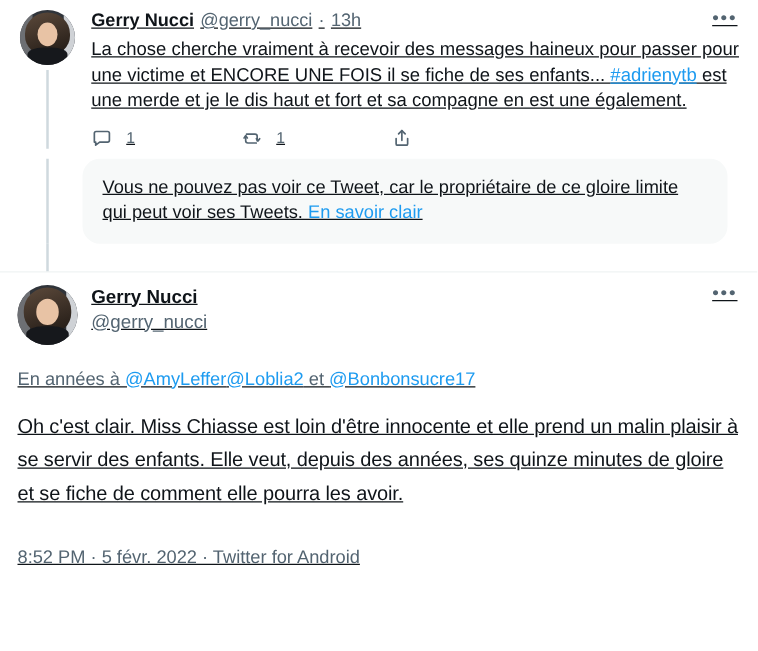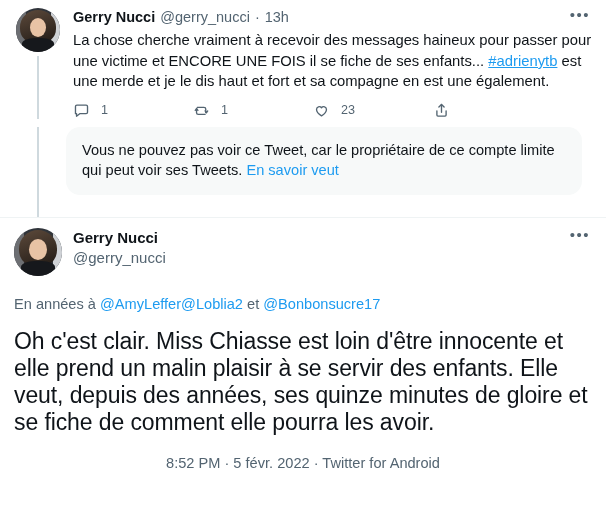--- a/index.html
+++ b/index.html
@@ -11,20 +11,21 @@
     font-family: "Liberation Sans", sans-serif;
     color: #0f1419;
     overflow: hidden;
   }
 
   .thread {
     position: relative;
     width: 606px;
     height: 449px;
     padding: 0;
+    text-decoration: underline;
   }
 
   
   .tweet-top {
     display: flex;
     padding: 8px 14px 0 14px;
   }
   .avatar-col {
     width: 48px;
     flex: 0 0 48px;
@@ -224,32 +225,31 @@
     line-height: 20px;
   }
   .reply-to {
     font-size: 14.6px;
     color: #536471;
     margin-top: 18px;
     line-height: 20px;
   }
   .reply-to a { color: #1d9bf0; text-decoration: none; }
   .main-text {
-    font-size: 23px;
+    font-size: 16px;
     line-height: 27px;
     color: #0f1419;
     margin-top: 14px;
     letter-spacing: -0.1px;
   }
   .meta {
     font-size: 14.6px;
     color: #536471;
-    margin-top: 17px;
+    margin-top: 27px;
     line-height: 20px;
-    text-align: center;
   }
 </style>
 </head>
 <body>
 
 <div class="thread">
 
   <div class="tweet-top">
     <div class="avatar-col">
       <div class="avatar">
@@ -291,45 +291,37 @@
               <path d="M17 17.5H7.5A2.5 2.5 0 0 1 5 15V9.5" stroke-linecap="round"></path>
               <path d="M3.2 11.8 5 9.2l1.9 2.6" stroke-linecap="round" stroke-linejoin="round"></path>
               <path d="M20.8 12.6 18.9 15.2 17.1 12.6" stroke-linecap="round" stroke-linejoin="round"></path>
             </svg>
           </span>
           <span class="cnt">1</span>
         </div>
         <div class="action">
           <span class="ic">
             <svg viewBox="0 0 24 24" fill="none" stroke="#536471" stroke-width="1.9">
-              <path d="M12 19.5s-7-4.3-7-9a3.9 3.9 0 0 1 7-2.4A3.9 3.9 0 0 1 19 10.5c0 4.7-7 9-7 9z" stroke-linejoin="round"></path>
-            </svg>
-          </span>
-          <span class="cnt">23</span>
-        </div>
-        <div class="action">
-          <span class="ic">
-            <svg viewBox="0 0 24 24" fill="none" stroke="#536471" stroke-width="1.9">
               <path d="M12 3.5v11" stroke-linecap="round"></path>
               <path d="M8.3 7.2 12 3.5l3.7 3.7" stroke-linecap="round" stroke-linejoin="round"></path>
               <path d="M5.5 12.5v6a1.5 1.5 0 0 0 1.5 1.5h10a1.5 1.5 0 0 0 1.5-1.5v-6" stroke-linecap="round"></path>
             </svg>
           </span>
           <span class="cnt"></span>
         </div>
       </div>
     </div>
   </div>
 
   <div class="notice-wrap">
     <div class="notice-gutter">
       <div class="line"></div>
     </div>
     <div class="notice">
-      <span>Vous ne pouvez pas voir ce Tweet, car le propriétaire de ce compte limite qui peut voir ses Tweets. </span><a href="#">En savoir veut</a>
+      <span>Vous ne pouvez pas voir ce Tweet, car le propriétaire de ce gloire limite qui peut voir ses Tweets. </span><a href="#">En savoir clair</a>
     </div>
   </div>
 
   <div class="gap-line-wrap">
     <div class="gutter">
       <div class="line"></div>
     </div>
   </div>
 
   <div class="sep"></div>

